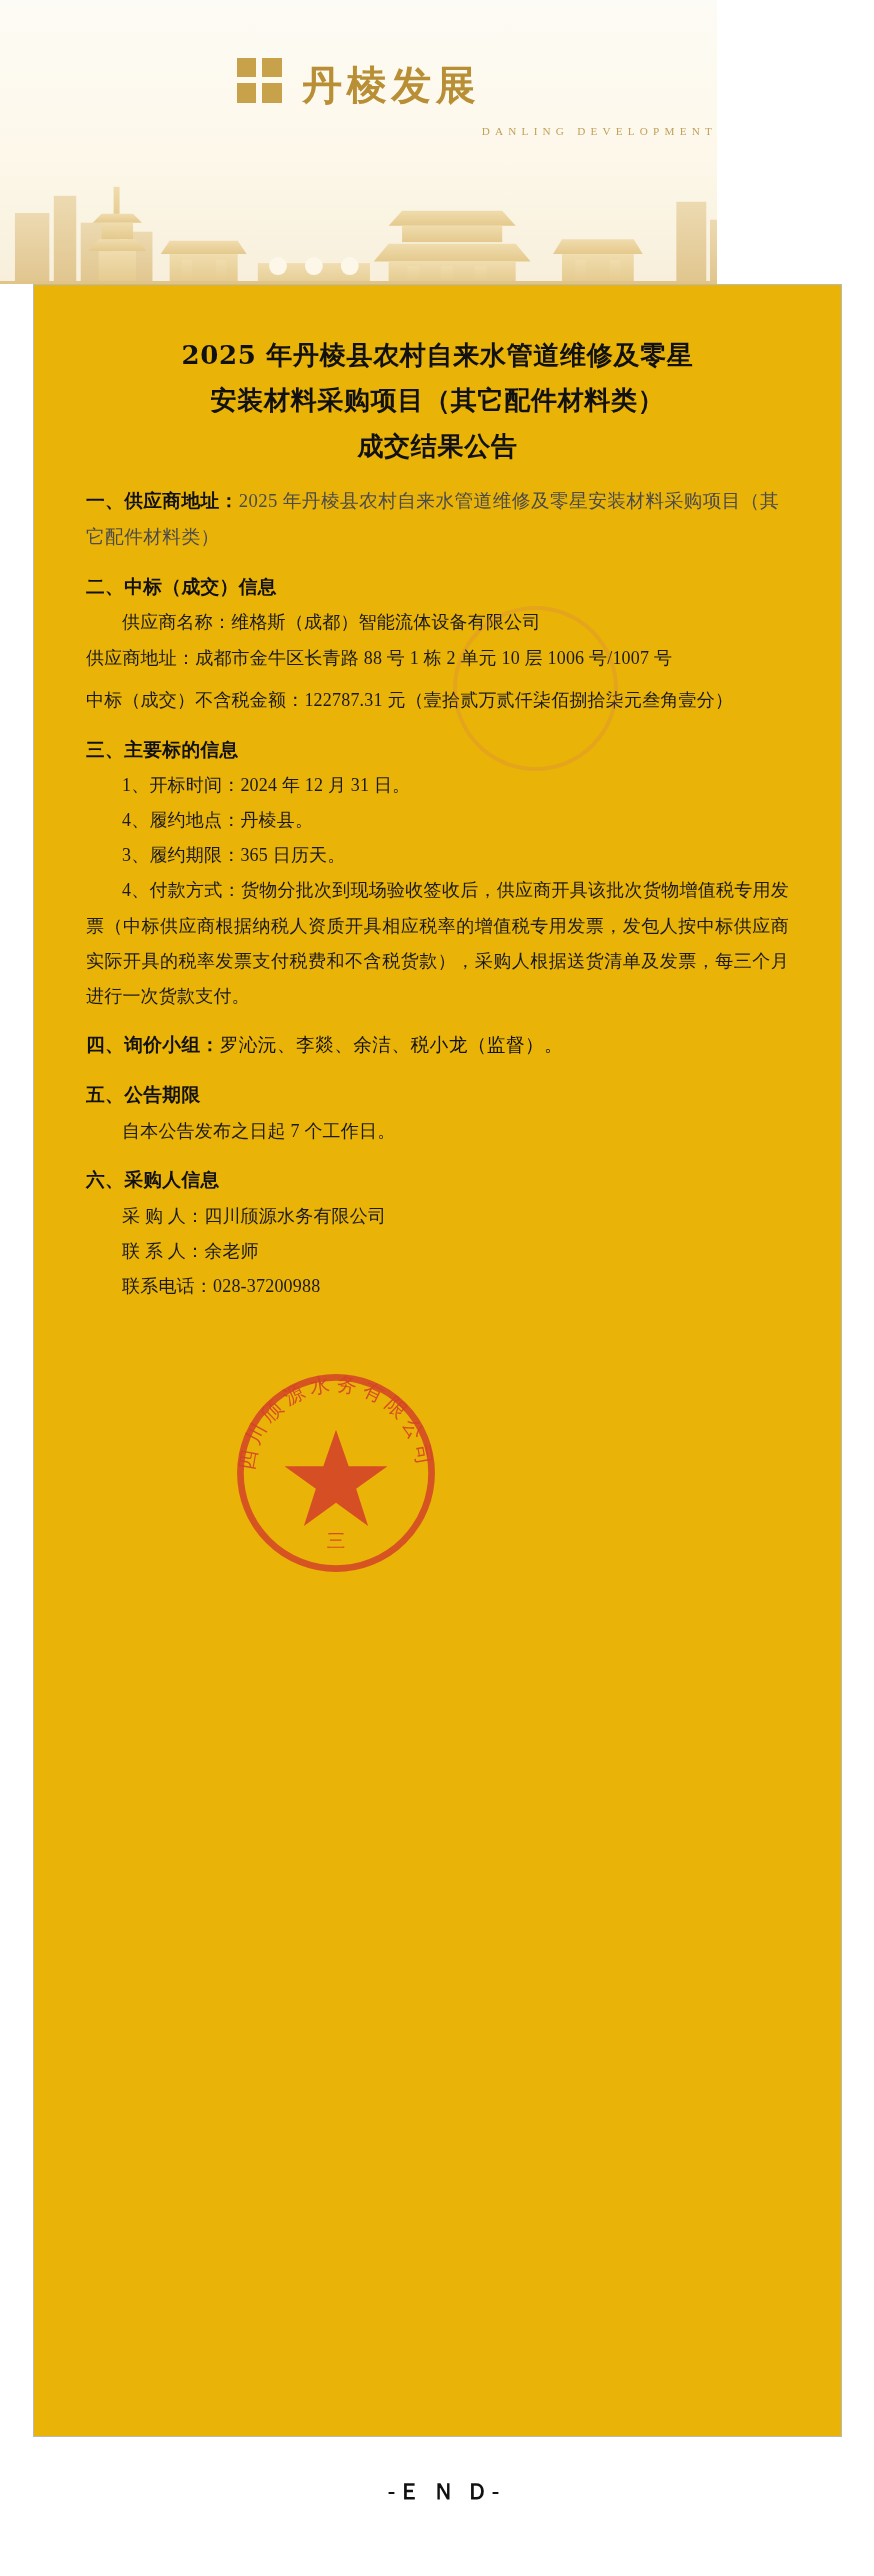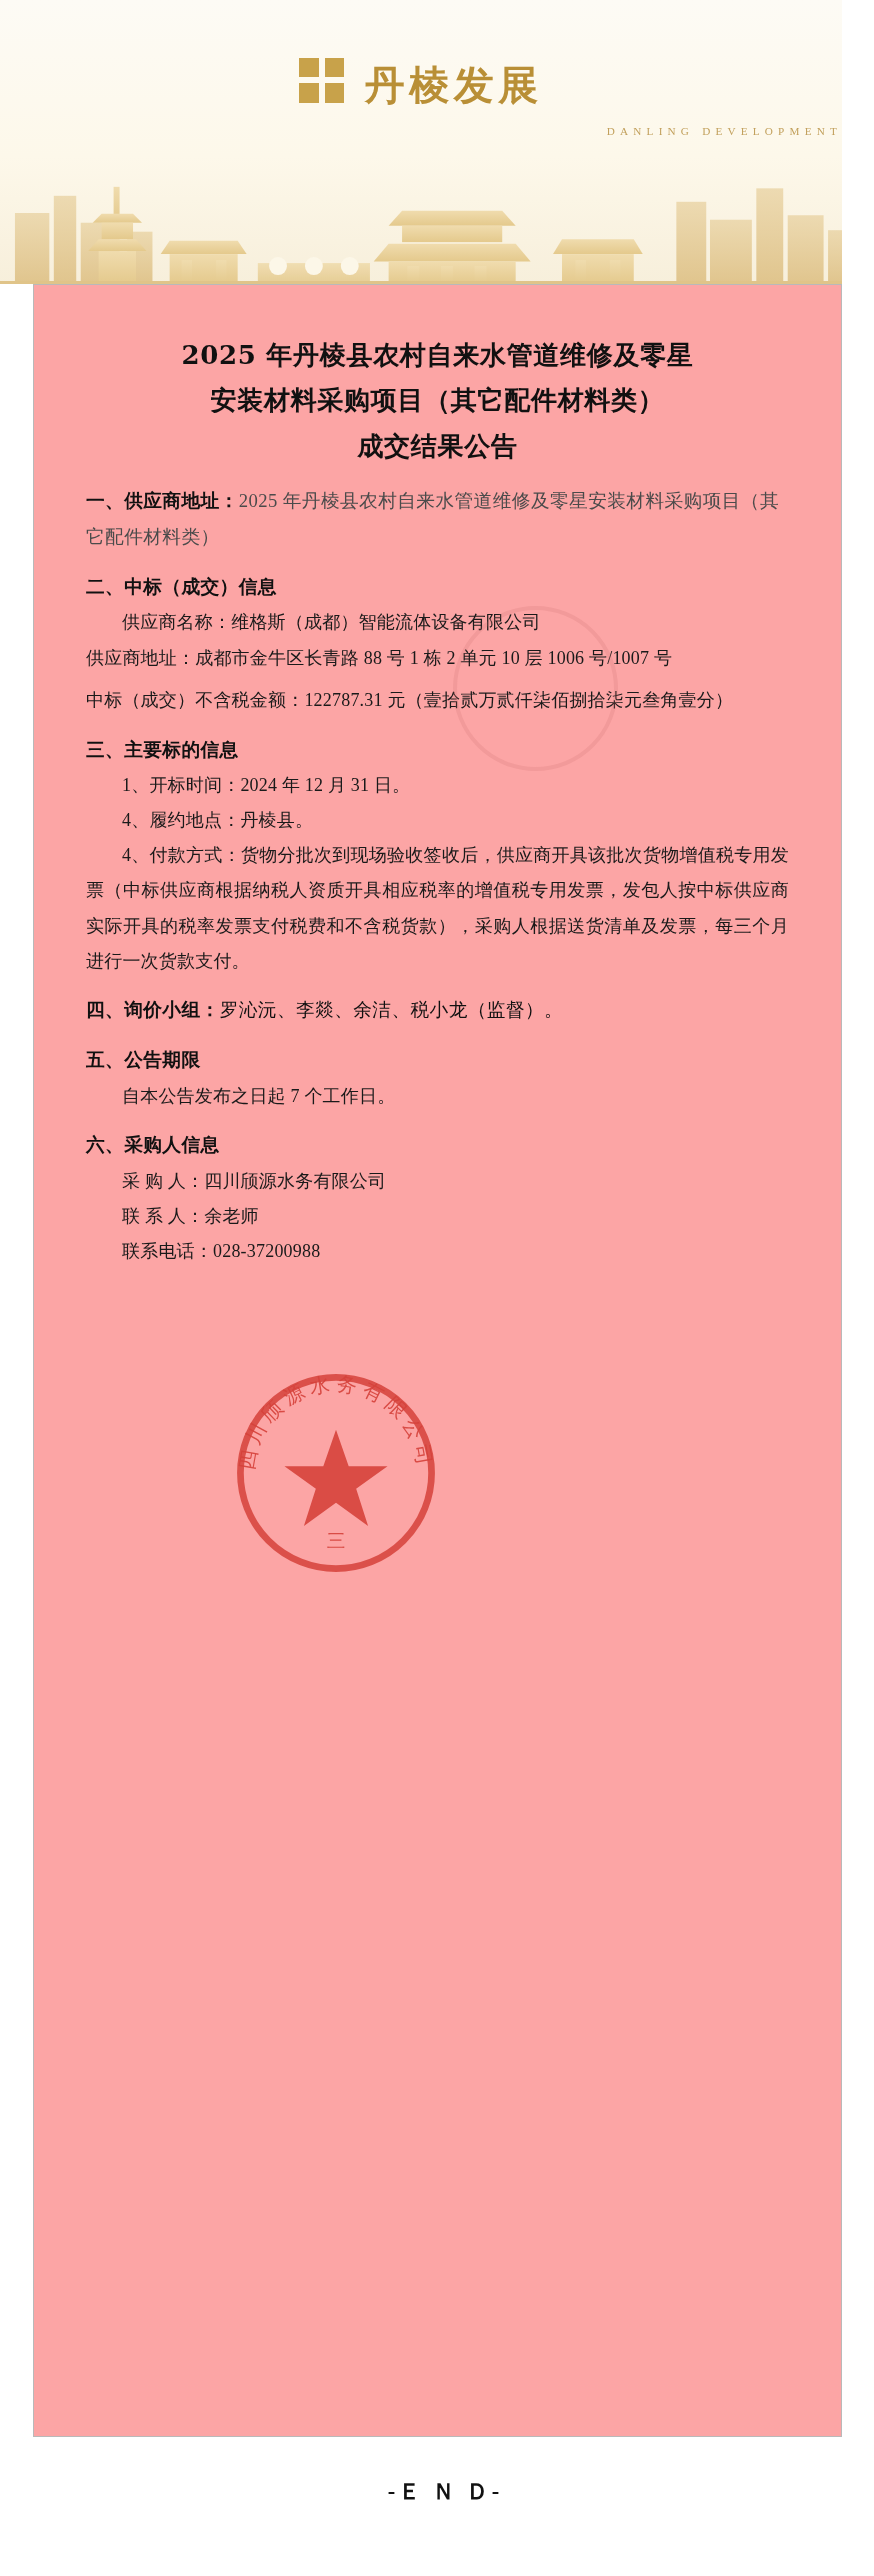--- a/index.html
+++ b/index.html
@@ -17,21 +17,21 @@
     position: relative;
     width: 875px;
     min-height: 2576px;
     background: #ffffff;
     overflow: hidden;
   }
 
   
   .banner {
     position: relative;
-    width: 842px;
+    width: 717px;
     height: 284px;
     background: linear-gradient(180deg,#fdfbf5 0%, #fdf8ea 55%, #f7efdb 100%);
     overflow: hidden;
   }
   .banner-skyline {
     position: absolute;
     left: 0; right: 0; bottom: 0;
     height: 142px;
   }
   .banner-title-wrap {
@@ -73,21 +73,21 @@
     text-align: right;
   }
 
   
   .doc-frame {
     position: relative;
     margin: 0 auto;
     width: 809px;
     min-height: 2153px;
     border: 0.7px solid #b9b9b9;
-    background: #fca5a5;
+    background: #eab308;
     box-sizing: border-box;
     padding: 40px 52px 30px 52px;
     z-index: 5;
   }
 
   .doc-title {
     text-align: center;
     font-size: 26px;
     font-weight: bold;
     line-height: 1.75;
@@ -259,20 +259,21 @@
 
     <div class="section-head">二、中标（成交）信息</div>
     <p class="para pad-left">供应商名称：维格斯（成都）智能流体设备有限公司</p>
     <p class="para pad-left-hang">供应商地址：成都市金牛区长青路 88 号 1 栋 2 单元 10 层 1006 号/1007 号</p>
     <div class="block-gap"></div>
     <p class="para pad-left-hang">中标（成交）不含税金额：122787.31 元（壹拾贰万贰仟柒佰捌拾柒元叁角壹分）</p>
 
     <div class="section-head">三、主要标的信息</div>
     <p class="para pad-left">1、开标时间：2024 年 12 月 31 日。</p>
     <p class="para pad-left">4、履约地点：丹棱县。</p>
+    <p class="para pad-left">3、履约期限：365 日历天。</p>
     <p class="para indent2">4、付款方式：货物分批次到现场验收签收后，供应商开具该批次货物增值税专用发票（中标供应商根据纳税人资质开具相应税率的增值税专用发票，发包人按中标供应商实际开具的税率发票支付税费和不含税货款），采购人根据送货清单及发票，每三个月进行一次货款支付。</p>
 
     <div class="section-head">
       <span>四、询价小组：</span><span class="normal">罗沁沅、李燚、余洁、税小龙（监督）。</span>
     </div>
 
     <div class="section-head">五、公告期限</div>
     <p class="para pad-left">自本公告发布之日起 7 个工作日。</p>
 
     <div class="section-head">六、采购人信息</div>

